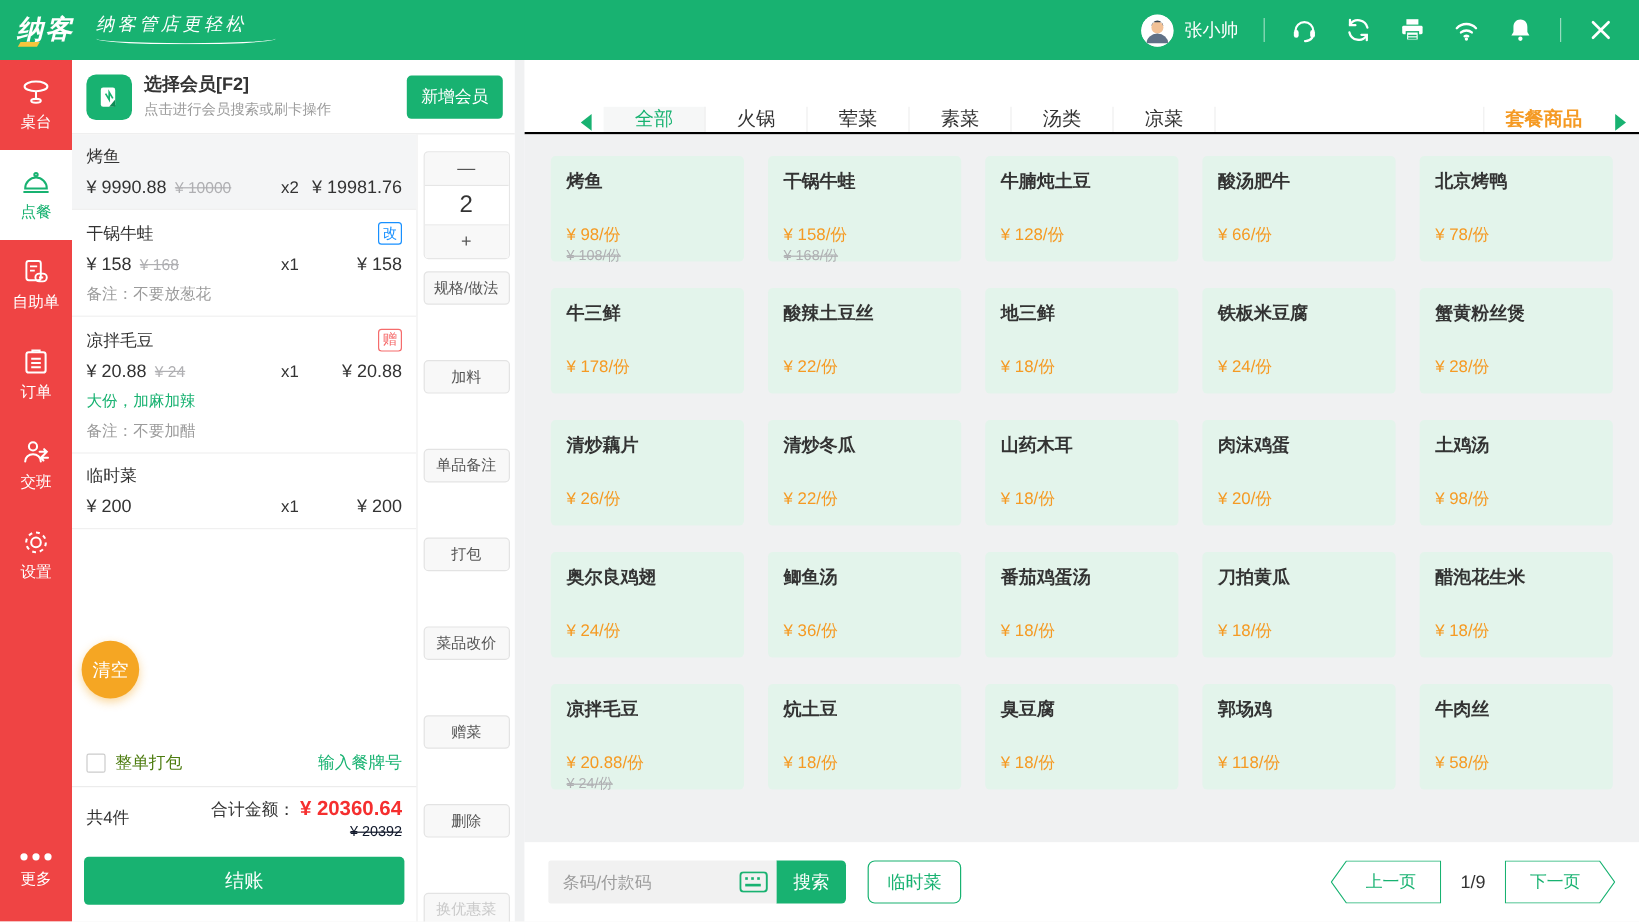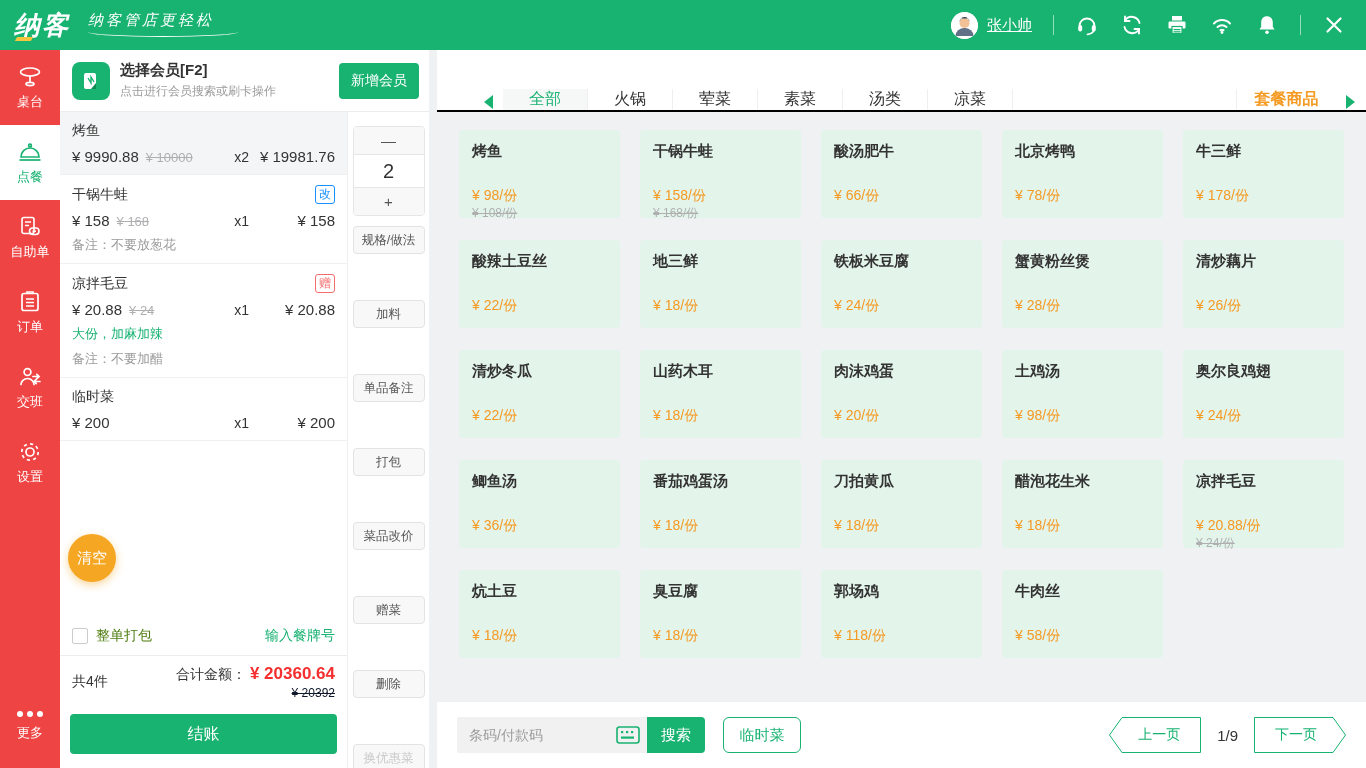--- a/index.html
+++ b/index.html
@@ -2,28 +2,28 @@
 <html><head>
 <meta charset="utf-8">
 <style>
   * { margin:0; padding:0; box-sizing:border-box; }
   html,body { width:1366px; height:768px; overflow:hidden; }
   body { font-family:"Liberation Sans","DejaVu Sans",sans-serif; background:#fff; position:relative; color:#333; }
 
   
   .topbar { position:absolute; left:0; top:0; width:1366px; height:50px; background:#18B271; display:flex; align-items:center; z-index:30; }
   .logo-wrap { display:flex; align-items:flex-end; margin-left:14px; position:relative; }
-  .logo-text { color:#fff; font-size:26px; font-weight:800; font-style:italic; letter-spacing:2px; line-height:1; position:relative; }
+  .logo-text { color:#fff; font-size:22px; font-weight:800; font-style:italic; letter-spacing:2px; line-height:1; position:relative; }
   .logo-accent { position:absolute; left:2px; bottom:-3px; width:16px; height:4px; background:#F7C53D; transform:skewX(-30deg); }
   .slogan-wrap { margin-left:18px; margin-bottom:2px; }
   .slogan { color:#fff; font-size:15px; font-style:italic; letter-spacing:3px; }
   .slogan-line { width:150px; height:6px; border-bottom:1.5px solid #fff; border-radius:0 0 100% 100%/0 0 10px 10px; margin-top:1px; }
   .topbar-right { margin-left:auto; display:flex; align-items:center; gap:21px; margin-right:20px; }
   .avatar { width:27px; height:27px; border-radius:50%; background:#fff; overflow:hidden; flex:0 0 auto; }
-  .user-name { color:#fff; font-size:15px; margin-left:-12px;text-decoration:underline; }
+  .user-name { color:#fff; font-size:15px; margin-left:-12px; }
   .tb-divider { width:1px; height:20px; background:rgba(255,255,255,.55); }
   .tb-icon { width:24px; height:24px; display:flex; align-items:center; justify-content:center; cursor:pointer; }
   .tb-icon svg { display:block; }
 
   
   .sidebar { position:absolute; left:0; top:50px; width:60px; bottom:0; background:#ef4444; display:flex; flex-direction:column; z-index:20; }
   .side-item { height:75px; display:flex; flex-direction:column; align-items:center; justify-content:center; gap:3px; color:#fff; font-size:13px; cursor:pointer; }
   .side-item.active { background:#fff; color:#18B271; }
   .side-item svg { display:block; }
   .side-more { margin-top:auto; margin-bottom:6px; }
@@ -437,20 +437,25 @@
           <div class="dish-price">¥ 98/份</div>
           <div class="dish-orig">¥ 108/份</div>
         </div>
 
         <div class="dish-card">
           <div class="dish-name">干锅牛蛙</div>
           <div class="dish-price">¥ 158/份</div>
           <div class="dish-orig">¥ 168/份</div>
         </div>
 
+        <div class="dish-card">
+          <div class="dish-name">牛腩炖土豆</div>
+          <div class="dish-price">¥ 128/份</div>
+
+        </div>
 
         <div class="dish-card">
           <div class="dish-name">酸汤肥牛</div>
           <div class="dish-price">¥ 66/份</div>
 
         </div>
 
         <div class="dish-card">
           <div class="dish-name">北京烤鸭</div>
           <div class="dish-price">¥ 78/份</div>

